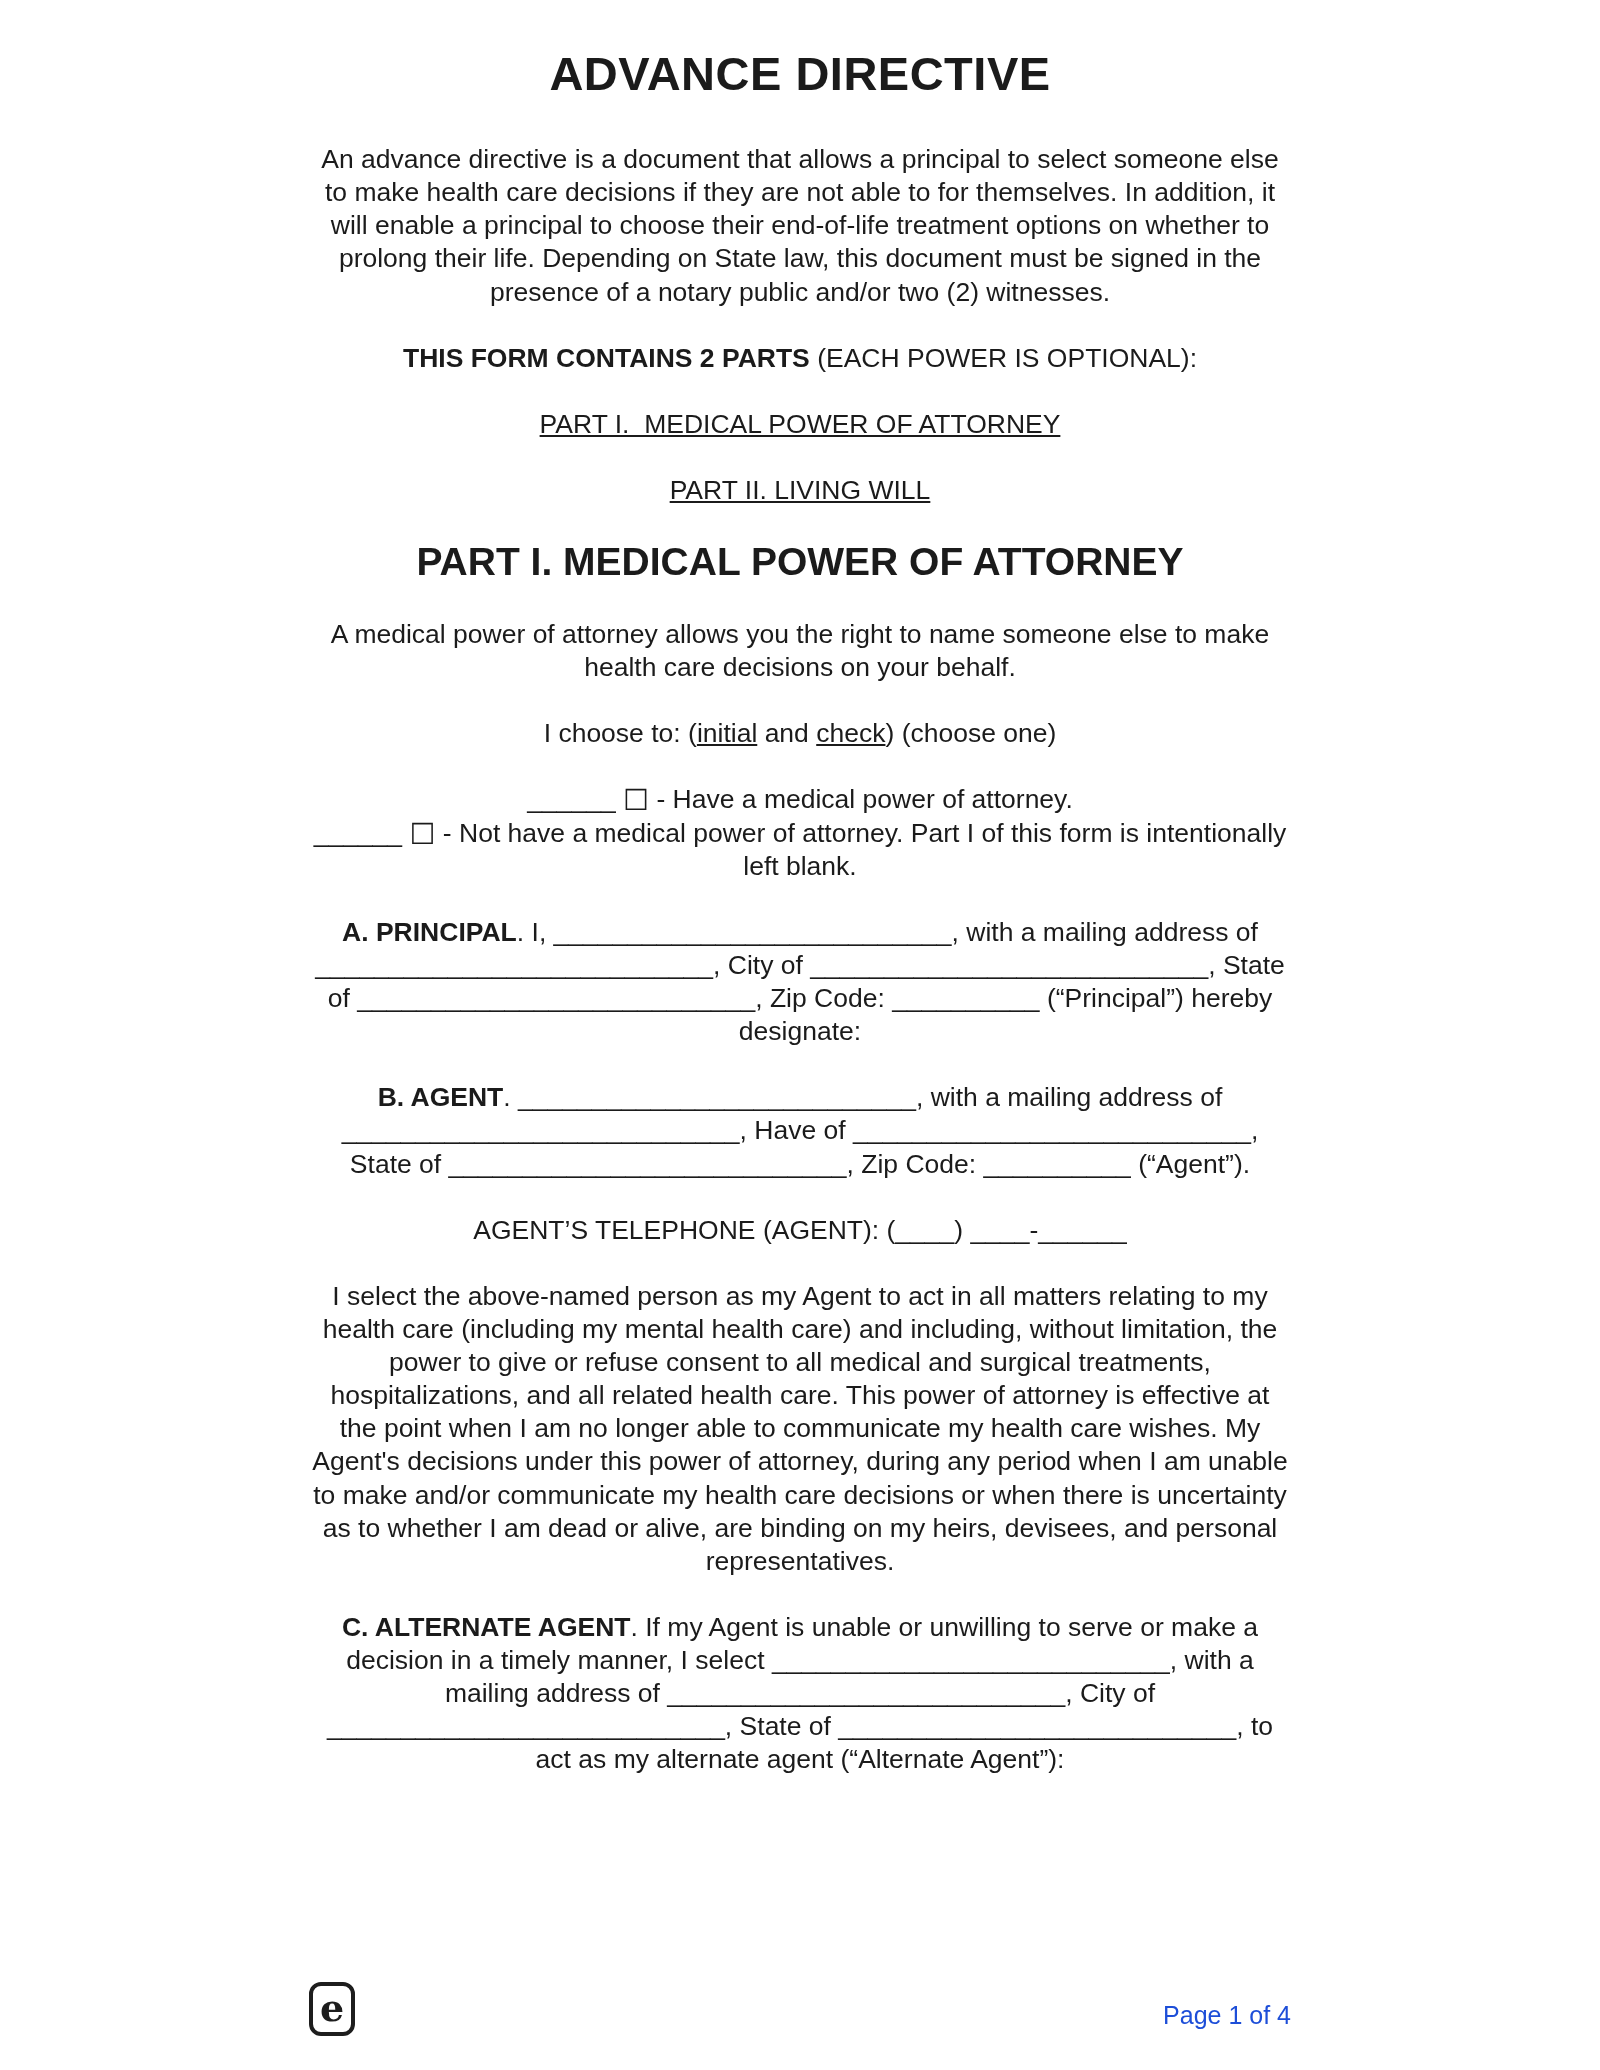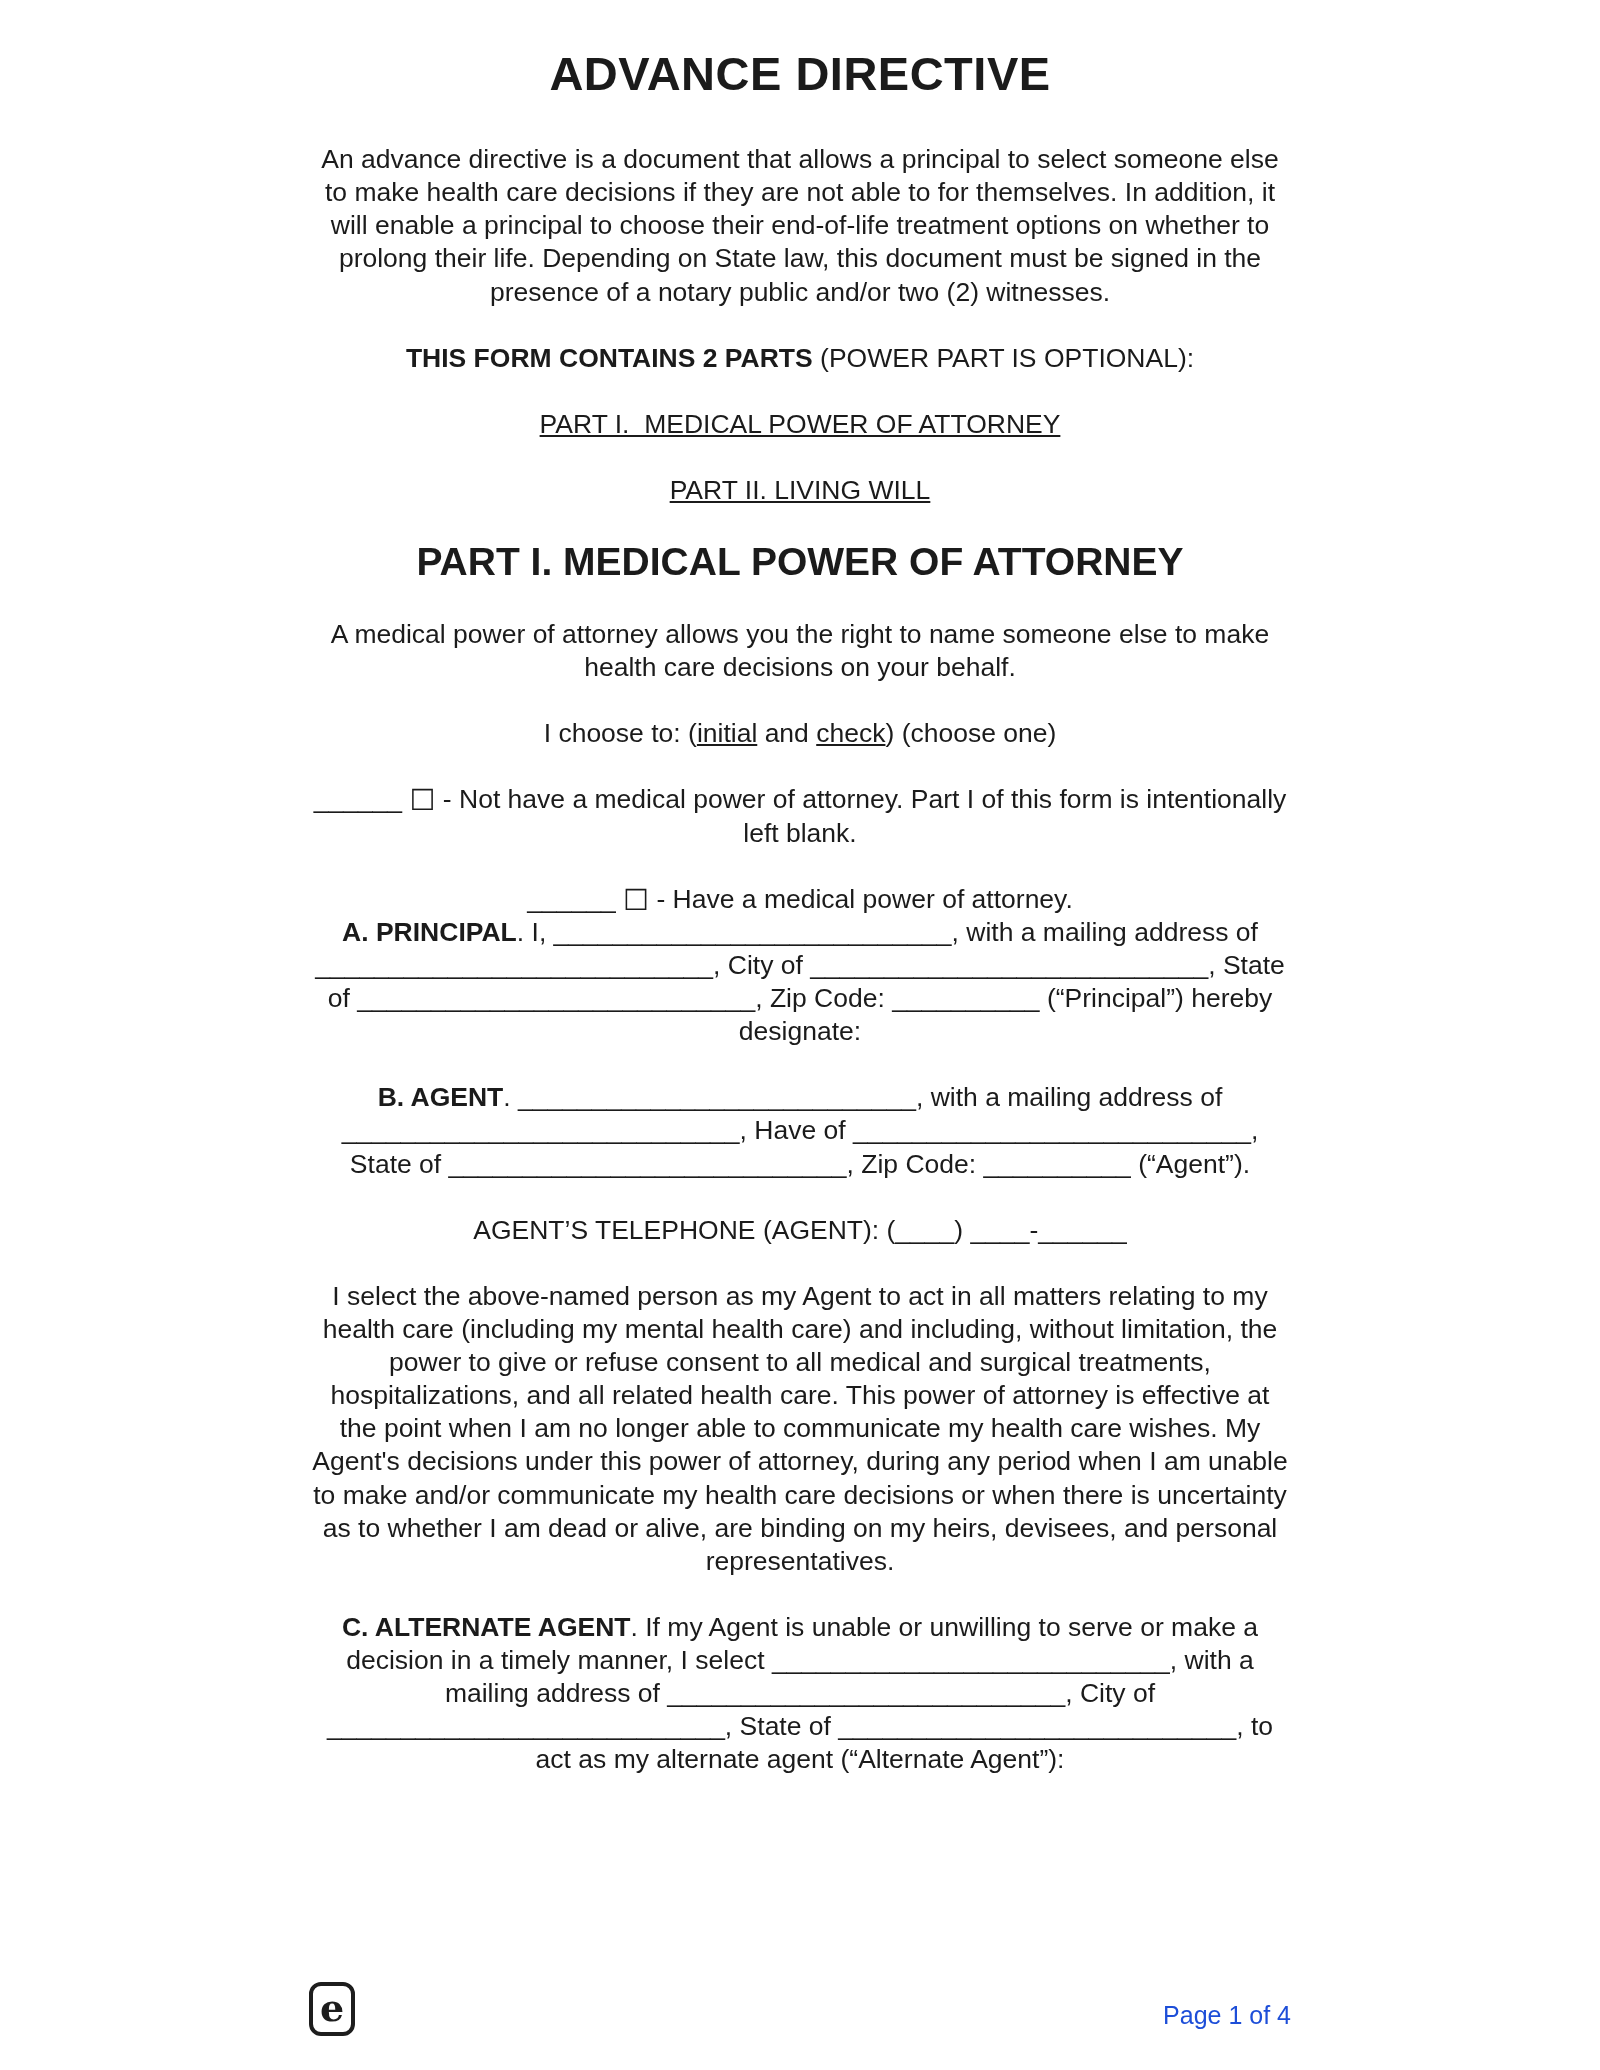--- a/index.html
+++ b/index.html
@@ -81,35 +81,35 @@
 </head>
 <body>
 
 <div class="page">
   <div class="content">
 
     <h1 class="title">ADVANCE DIRECTIVE</h1>
 
     <p class="para">An advance directive is a document that allows a principal to select someone else to make health care decisions if they are not able to for themselves. In addition, it will enable a principal to choose their end-of-life treatment options on whether to prolong their life. Depending on State law, this document must be signed in the presence of a notary public and/or two (2) witnesses.</p>
 
-    <p class="para"><span class="b">THIS FORM CONTAINS 2 PARTS</span><span> (POWER PART IS OPTIONAL):</span></p>
+    <p class="para"><span class="b">THIS FORM CONTAINS 2 PARTS</span><span> (EACH POWER IS OPTIONAL):</span></p>
 
     <p class="para"><span class="u-line">PART I.  MEDICAL POWER OF ATTORNEY</span></p>
 
     <p class="para"><span class="u-line">PART II. LIVING WILL</span></p>
 
     <h2 class="part1-heading">PART I. MEDICAL POWER OF ATTORNEY</h2>
 
     <p class="para">A medical power of attorney allows you the right to name someone else to make health care decisions on your behalf.</p>
 
     <p class="para"><span>I choose to: (</span><span class="u">initial</span><span> and </span><span class="u">check</span><span>) (choose one)</span></p>
 
+    <p class="para no-gap"><span>______ </span><span class="checkbox">☐</span><span> - Have a medical power of attorney.</span></p>
+
     <p class="para"><span>______ </span><span class="checkbox">☐</span><span> - Not have a medical power of attorney. Part I of this form is intentionally left blank.</span></p>
-
-    <p class="para no-gap"><span>______ </span><span class="checkbox">☐</span><span> - Have a medical power of attorney.</span></p>
 
     <p class="para"><span class="b">A. PRINCIPAL</span><span>. I, ___________________________, with a mailing address of ___________________________, City of ___________________________, State of ___________________________, Zip Code: __________ (“Principal”) hereby designate:</span></p>
 
     <p class="para"><span class="b">B. AGENT</span><span>. ___________________________, with a mailing address of ___________________________, Have of ___________________________, State of ___________________________, Zip Code: __________ (“Agent”).</span></p>
 
     <p class="para">AGENT’S TELEPHONE (AGENT): (____) ____-______</p>
 
     <p class="para">I select the above-named person as my Agent to act in all matters relating to my health care (including my mental health care) and including, without limitation, the power to give or refuse consent to all medical and surgical treatments, hospitalizations, and all related health care. This power of attorney is effective at the point when I am no longer able to communicate my health care wishes. My Agent's decisions under this power of attorney, during any period when I am unable to make and/or communicate my health care decisions or when there is uncertainty as to whether I am dead or alive, are binding on my heirs, devisees, and personal representatives.</p>
 
     <p class="para"><span class="b">C. ALTERNATE AGENT</span><span>. If my Agent is unable or unwilling to serve or make a decision in a timely manner, I select ___________________________, with a mailing address of ___________________________, City of ___________________________, State of ___________________________, to act as my alternate agent (“Alternate Agent”):</span></p>

